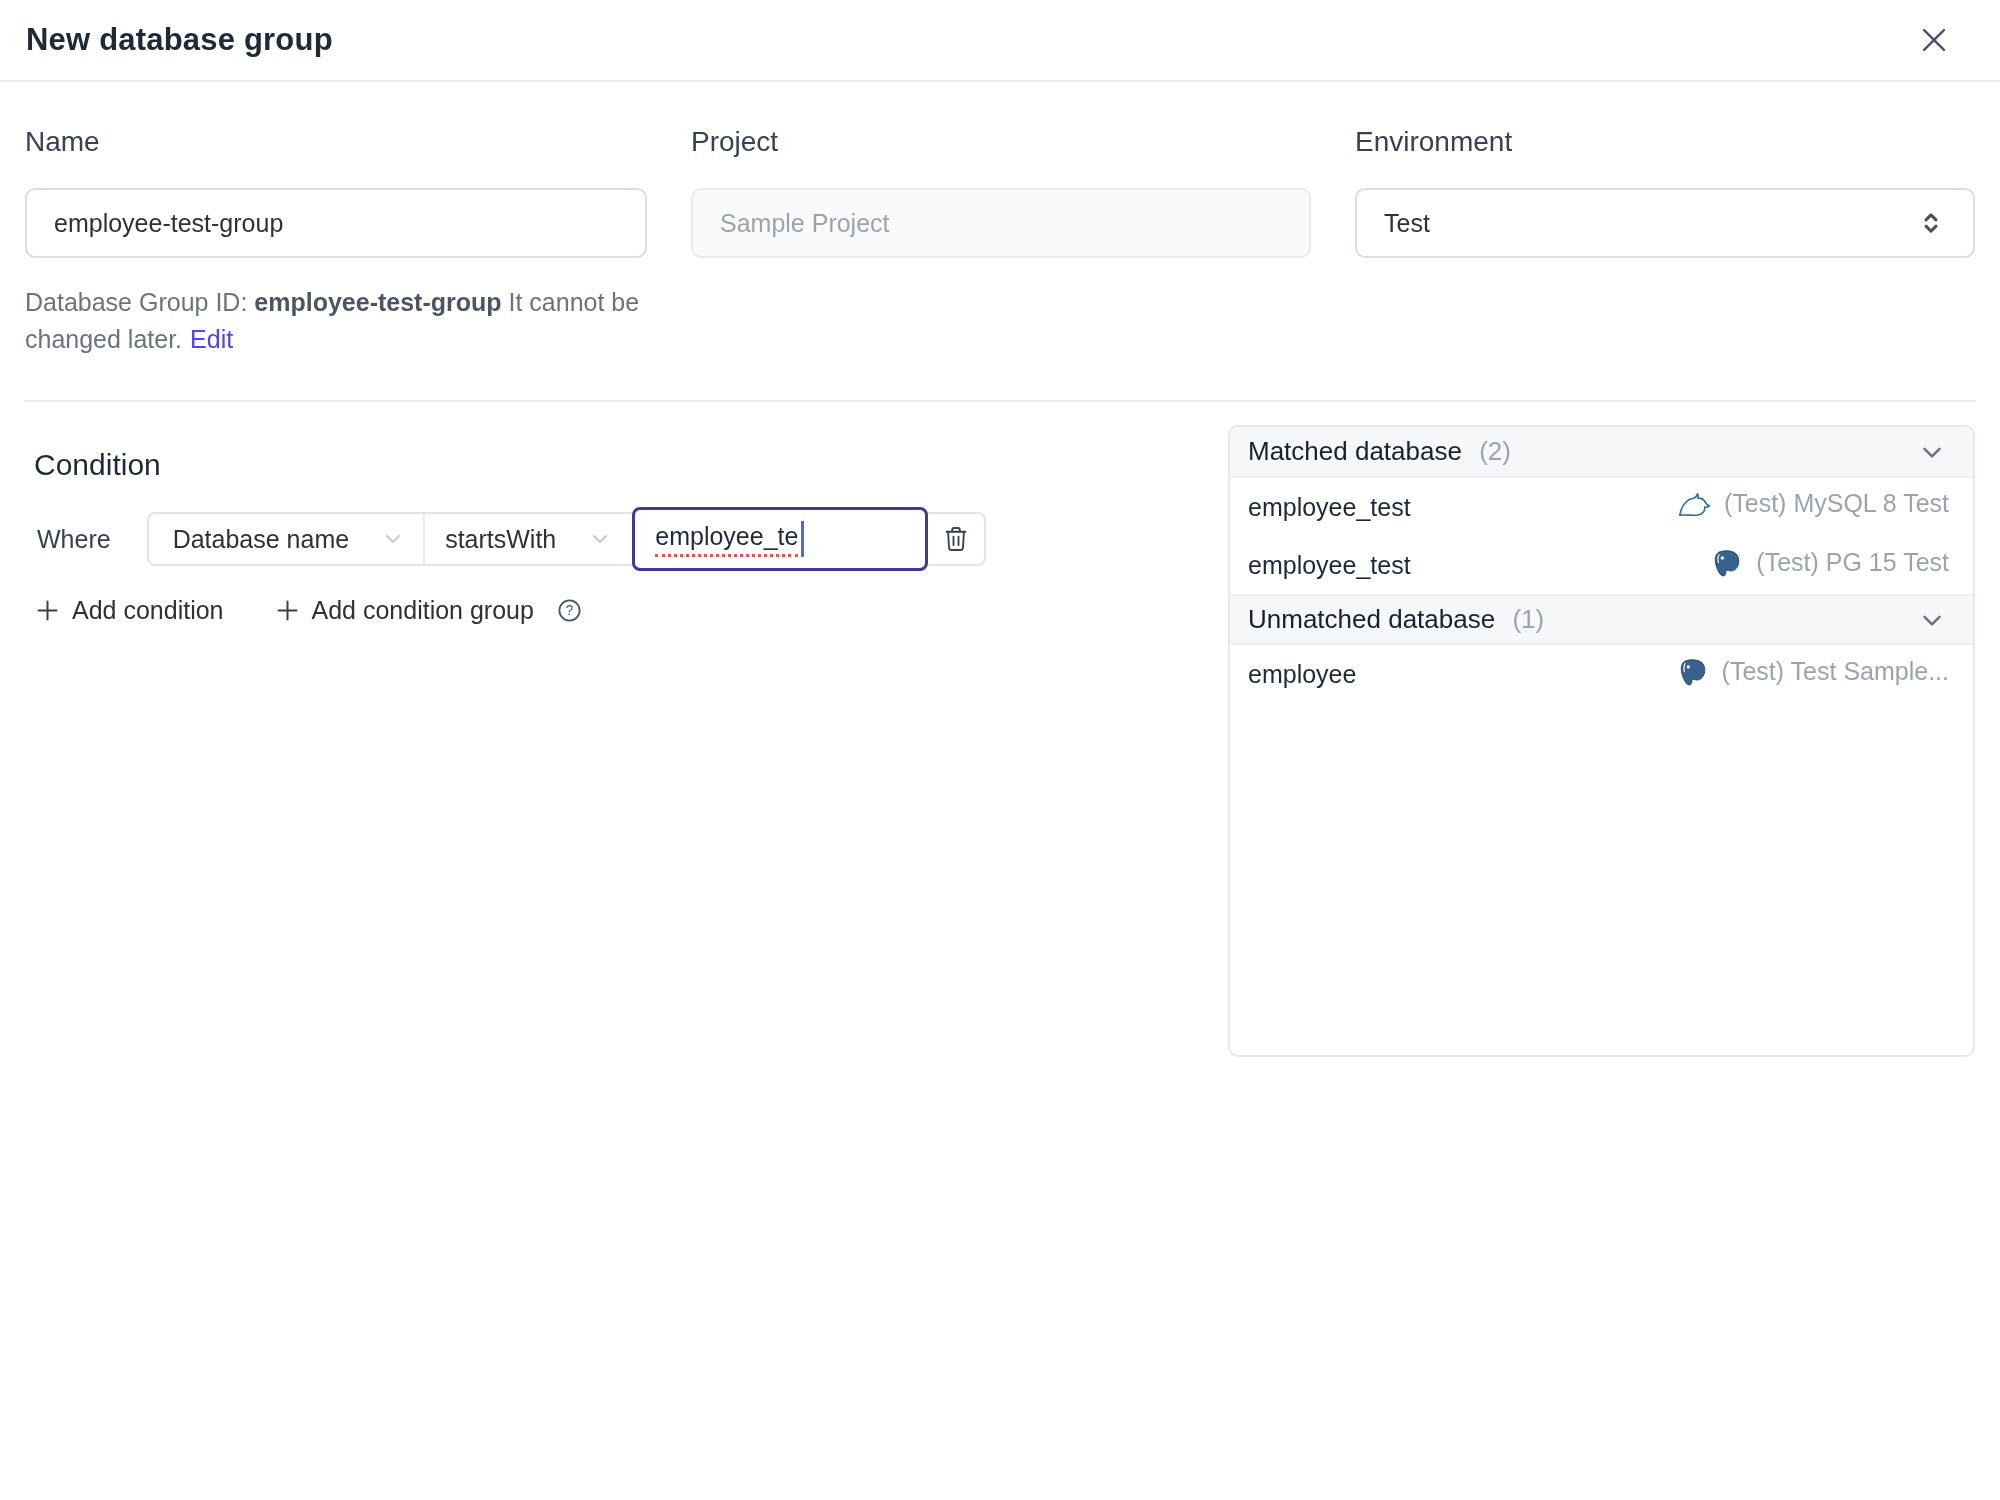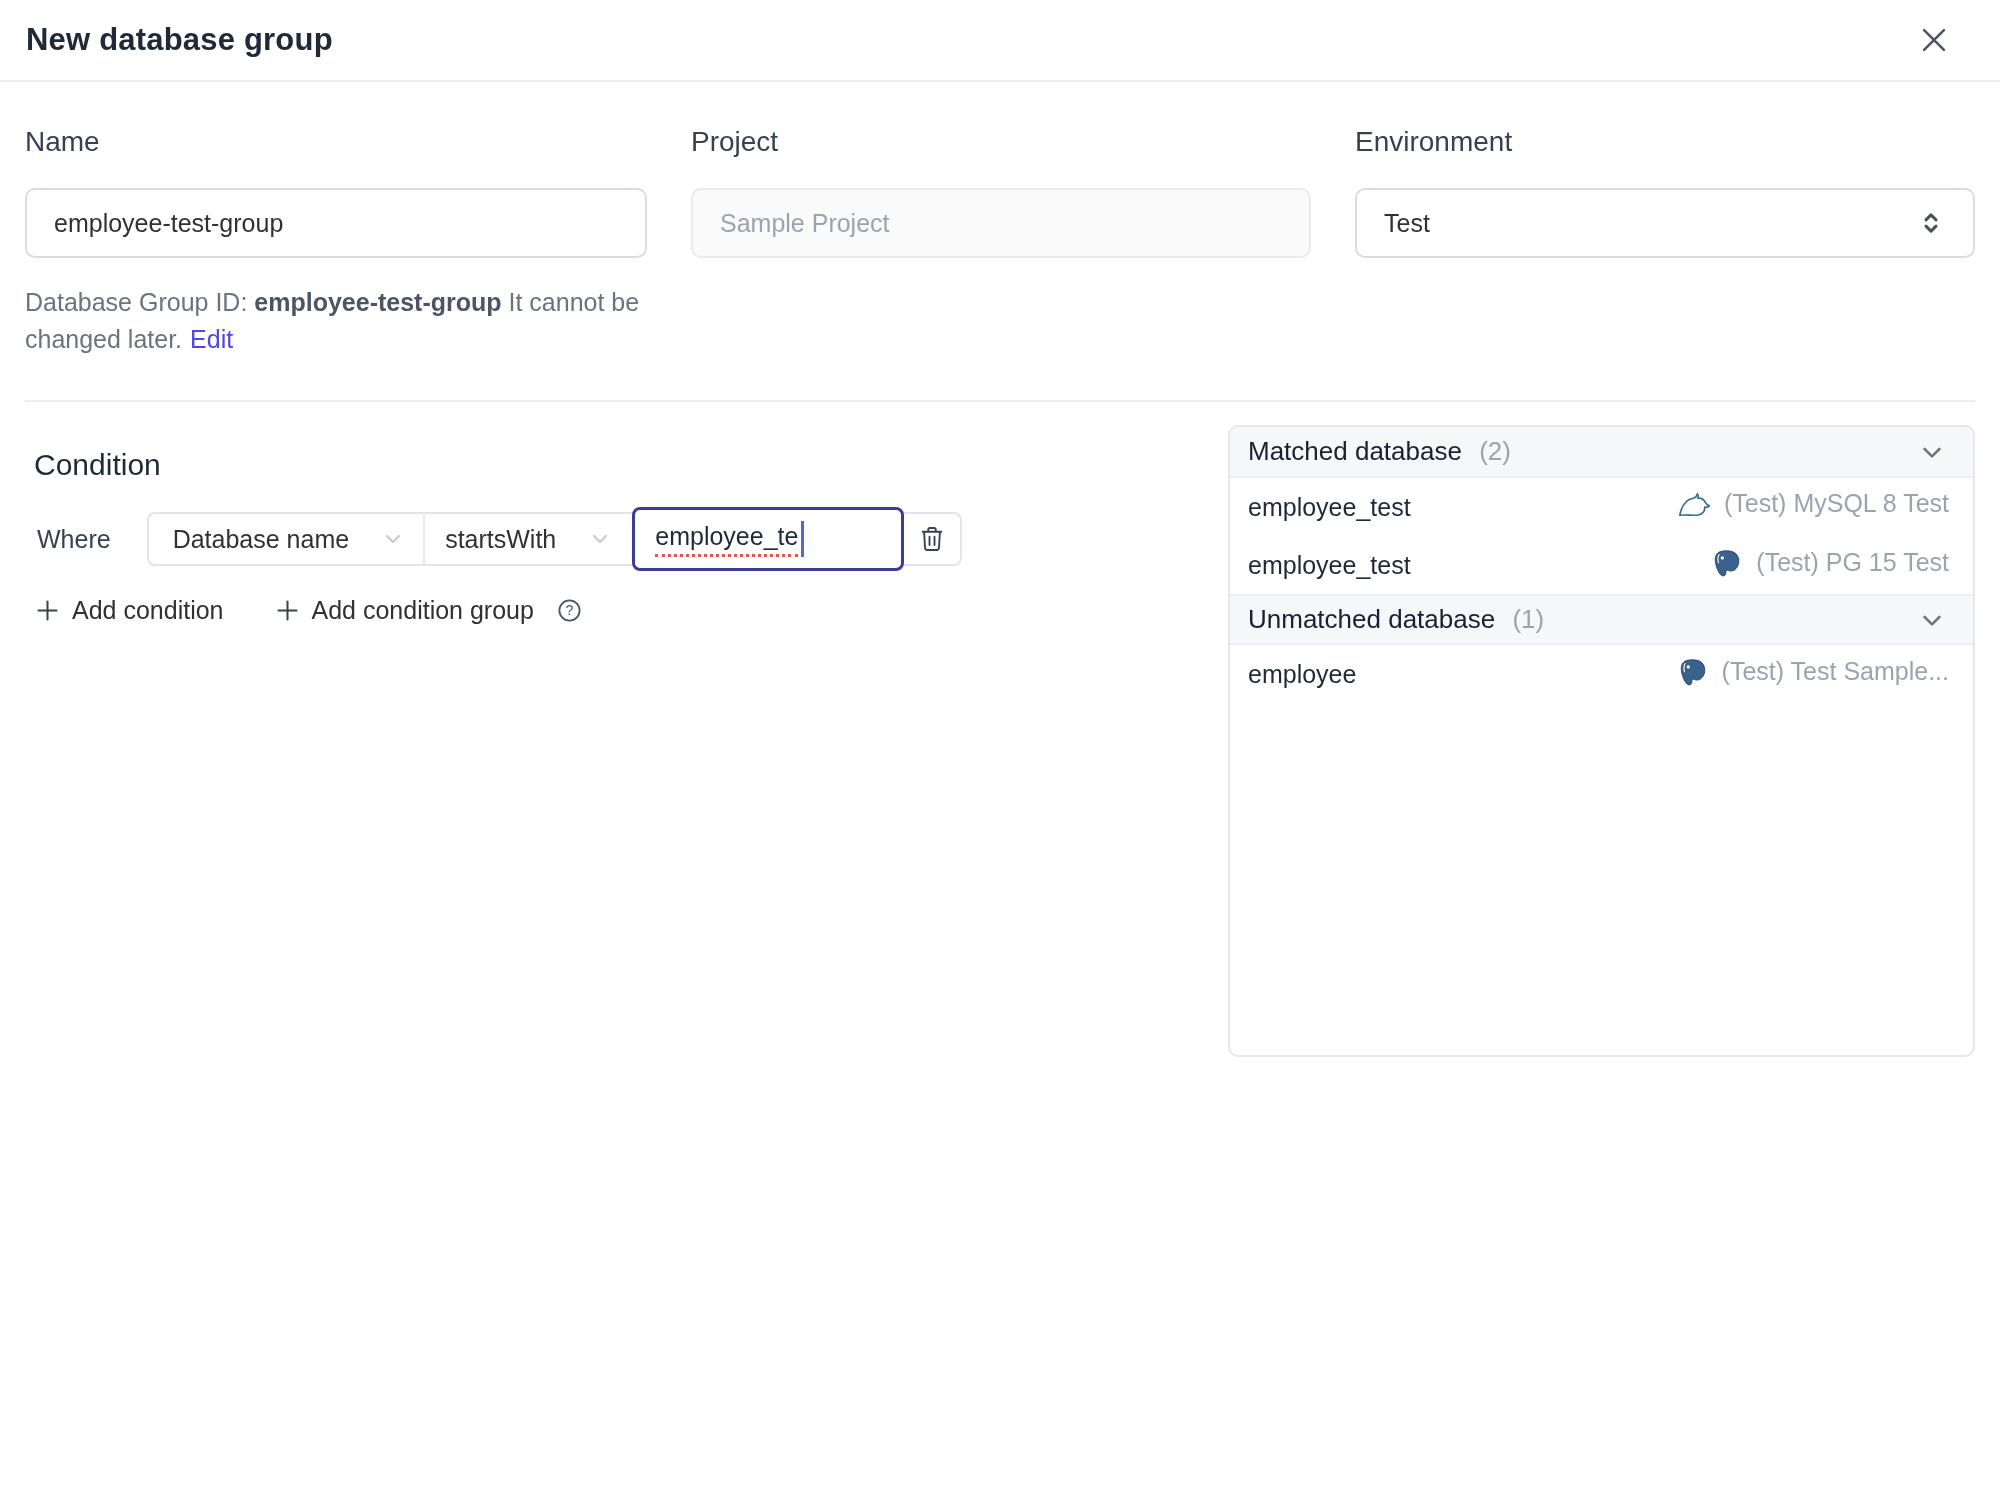--- a/index.html
+++ b/index.html
@@ -41,21 +41,21 @@
   .cond-col .h2 { margin-left:9px; }
 
   
   .cond-row { margin-top:30px; display:flex; align-items:center; margin-left:12px; }
   .where-label { font-size:25px; color:#374151; margin-right:36px; }
   .cond-group { display:flex; align-items:center; height:54px;
     border:2px solid #e2e4e9; border-radius:8px; background:#fff; }
   .cond-seg { display:flex; align-items:center; gap:32px; height:100%;
     padding:0 20px; font-size:25px; color:#303133; cursor:pointer; }
   .cond-seg.first { border-right:2px solid #e8eaee; padding:0 18px 0 24px; }
-  .cond-value { width:272px; height:64px; border:3px solid #3d3b96; border-radius:8px;
+  .cond-value { width:296px; height:64px; border:3px solid #3d3b96; border-radius:8px;
     background:#fff; display:flex; align-items:center; padding:0 20px; cursor:text; }
   .misspelled { font-size:25px; color:#1f2937; border-bottom:3px dotted #e2574c;
     padding-bottom:3px; }
   .caret { width:3px; height:36px; background:#5468d4; margin-left:3px; }
   .trash-btn { width:56px; height:100%; border:none; background:none; cursor:pointer;
     display:flex; align-items:center; justify-content:center; }
 
   .add-row { margin-top:30px; margin-left:9px; display:flex; align-items:center; gap:50px; }
   .add-link { display:flex; align-items:center; gap:11px; background:none; border:none;
     font-size:25px; color:#303133; cursor:pointer; font-family:inherit; }

